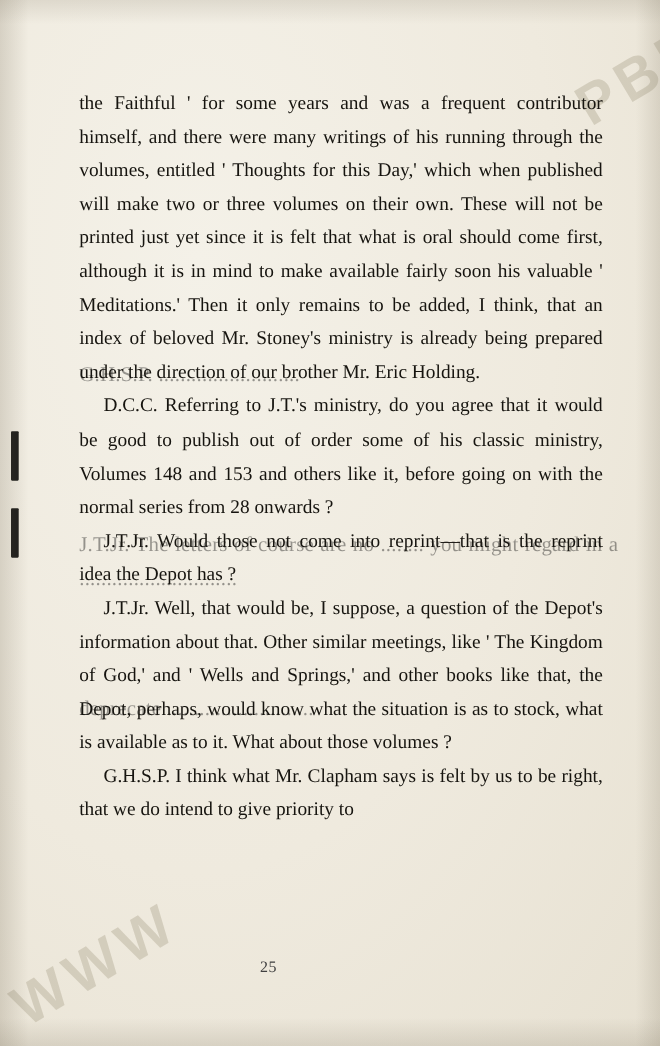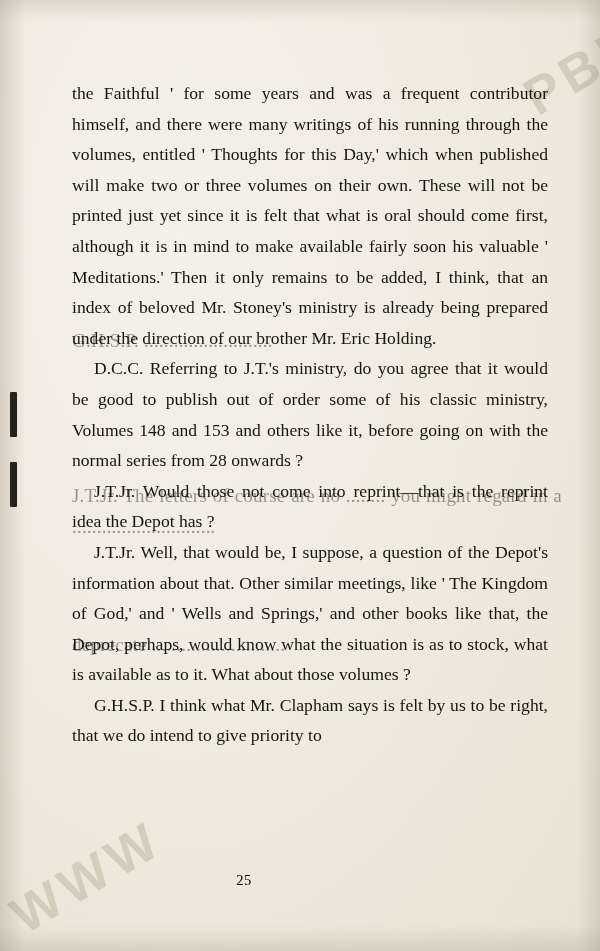--- a/index.html
+++ b/index.html
@@ -115,21 +115,21 @@
   .page-body p.indent {
     text-indent: 22px;
   }
   .folio {
     position: absolute;
     top: 872px;
     left: 0;
     width: 488px;
     text-align: center;
     font-size: 14.5px;
-    color: #000000;
+    color: #404040;
     letter-spacing: 0.5px;
   }
 </style>
 </head>
 <body>
 
 <div class="paper"></div>
 
 <div class="watermark wm-top">PBI</div>
 <div class="watermark wm-bottom">WWW</div>

